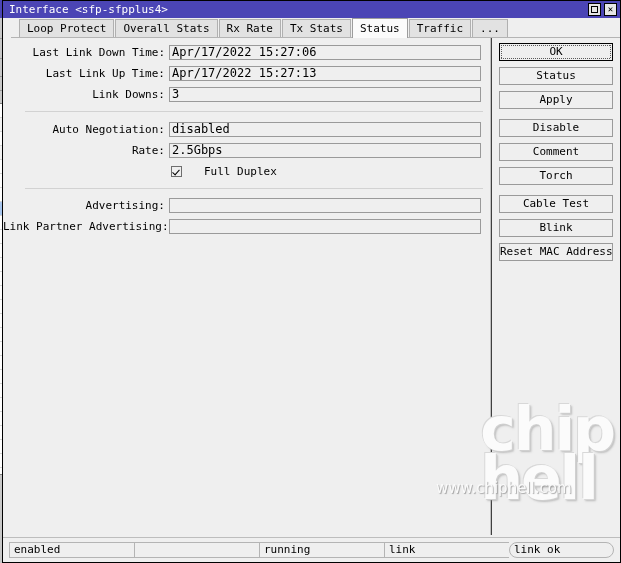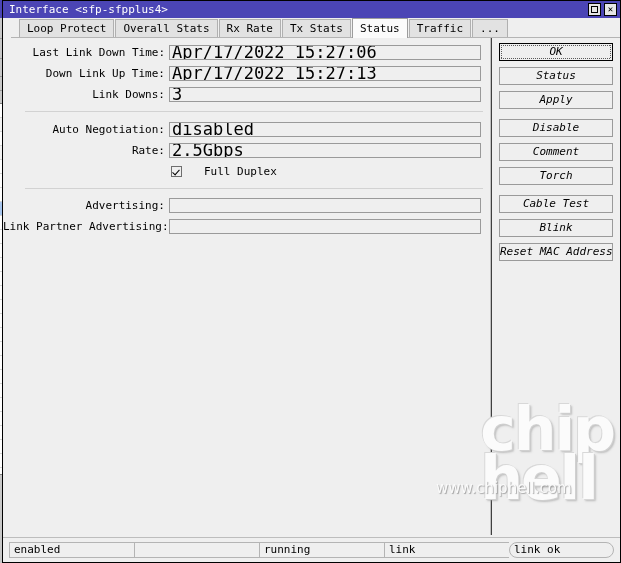--- a/index.html
+++ b/index.html
@@ -199,21 +199,21 @@
     box-sizing: border-box;
     white-space: nowrap;
   }
   .f-input {
     width: 312px;
     height: 15px;
     background: #efefef;
     border: 1px solid #9a9a9a;
     box-sizing: border-box;
     font-family: "DejaVu Sans Mono", monospace;
-    font-size: 17px;
+    font-size: 12px;
     color: #000;
     padding: 0 2px;
     line-height: 13px;
     white-space: nowrap;
     overflow: hidden;
   }
   .separator {
     position: absolute;
     left: 22px;
     width: 458px;
@@ -262,21 +262,20 @@
     background: #efefef;
     border: 1px solid #9a9a9a;
     box-sizing: border-box;
     font-family: "DejaVu Sans Mono", monospace;
     font-size: 11px;
     color: #000;
     text-align: center;
     line-height: 16px;
     white-space: nowrap;
     padding: 0;
-    font-style: italic;
   }
   .dlg-btn.primary {
     border: 1px solid #000000;
     outline: none;
     background:
       repeating-linear-gradient(to right, #5a5a5a 0 1px, transparent 1px 2px) top 1px left 1px / calc(100% - 2px) 1px no-repeat,
       repeating-linear-gradient(to right, #5a5a5a 0 1px, transparent 1px 2px) bottom 1px left 1px / calc(100% - 2px) 1px no-repeat,
       repeating-linear-gradient(to bottom, #5a5a5a 0 1px, transparent 1px 2px) top 1px left 1px / 1px calc(100% - 2px) no-repeat,
       repeating-linear-gradient(to bottom, #5a5a5a 0 1px, transparent 1px 2px) top 1px right 1px / 1px calc(100% - 2px) no-repeat,
       #efefef;
@@ -414,21 +413,21 @@
   <div id="body-area">
 
     <div id="form-pane">
 
       <div class="form-row" style="top:6px">
         <div class="f-label">Last Link Down Time:</div>
         <div class="f-input">Apr/17/2022 15:27:06</div>
       </div>
 
       <div class="form-row" style="top:27px">
-        <div class="f-label">Down Link Up Time:</div>
+        <div class="f-label">Last Link Up Time:</div>
         <div class="f-input">Apr/17/2022 15:27:13</div>
       </div>
 
       <div class="form-row" style="top:48px">
         <div class="f-label">Link Downs:</div>
         <div class="f-input">3</div>
       </div>
 
       <div class="separator" style="top:73px"></div>
 

